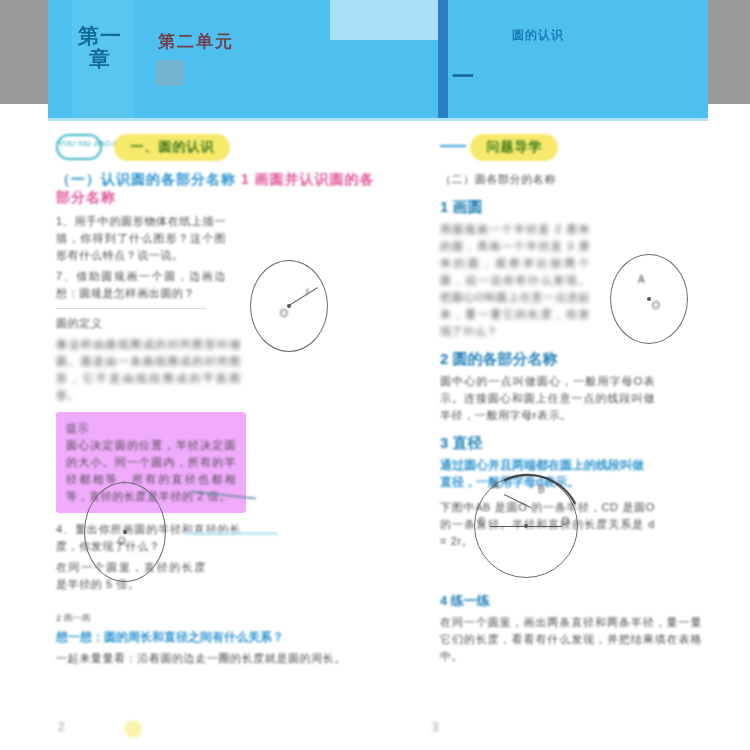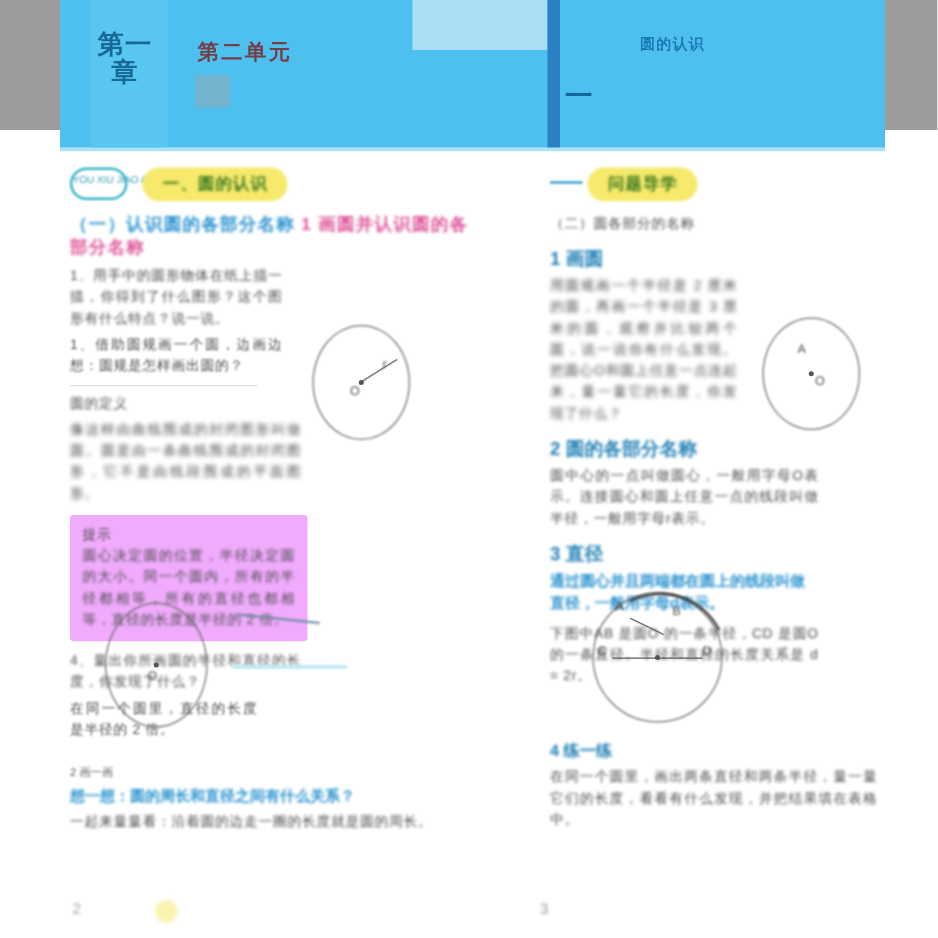--- a/index.html
+++ b/index.html
@@ -203,32 +203,32 @@
     <span class="badge-round">YOU XIU JIAO AN</span>
     <span class="pill">一、圆的认识</span>
   </div>
 
   <div class="subhead">
     <span>（一）认识圆的各部分名称</span>
     <span class="pink">1 画圆并认识圆的各部分名称</span>
   </div>
 
   <div class="blur para" style="width:170px;">1、用手中的圆形物体在纸上描一描，你得到了什么图形？这个图形有什么特点？说一说。</div>
-  <div class="blur para light" style="width:170px;">1、借助圆规画一个圆，边画边想：圆规是怎样画出圆的？</div>
+  <div class="blur para light" style="width:170px;">7、借助圆规画一个圆，边画边想：圆规是怎样画出圆的？</div>
   <div class="rule" style="width:150px;"></div>
   <div class="blur para" style="width:120px;">圆的定义</div>
   <div class="blur para strong" style="width:185px;">像这样由曲线围成的封闭图形叫做圆。圆是由一条曲线围成的封闭图形，它不是由线段围成的平面图形。</div>
 
   <div class="tint-box" style="width:170px;">
     <div class="blur light">提示</div>
     <div class="blur">圆心决定圆的位置，半径决定圆的大小。同一个圆内，所有的半径都相等，所有的直径也都相等，直径的长度是半径的 2 倍。</div>
   </div>
 
   <div class="blur para" style="width:185px;">4、量出你所画圆的半径和直径的长度，你发现了什么？</div>
-  <div class="blur para light" style="width:150px;">在同一个圆里，直径的长度是半径的 2 倍。</div>
+  <div class="blur para light" style="width:150px;">在同一个圆里，直径的长度是半径的 5 倍。</div>
 </div>
 
 <div class="fig" style="left:246px;top:258px;width:86px;height:96px;">
   <div class="circle" style="left:4px;top:2px;width:78px;height:92px;"></div>
   <div class="dot" style="left:41px;top:46px;"></div>
   <div class="seg" style="left:43px;top:47px;width:34px;transform:rotate(-32deg);"></div>
   <div class="lbl" style="left:34px;top:50px;">O</div>
   <div class="lbl" style="left:60px;top:28px;">r</div>
 </div>
 

